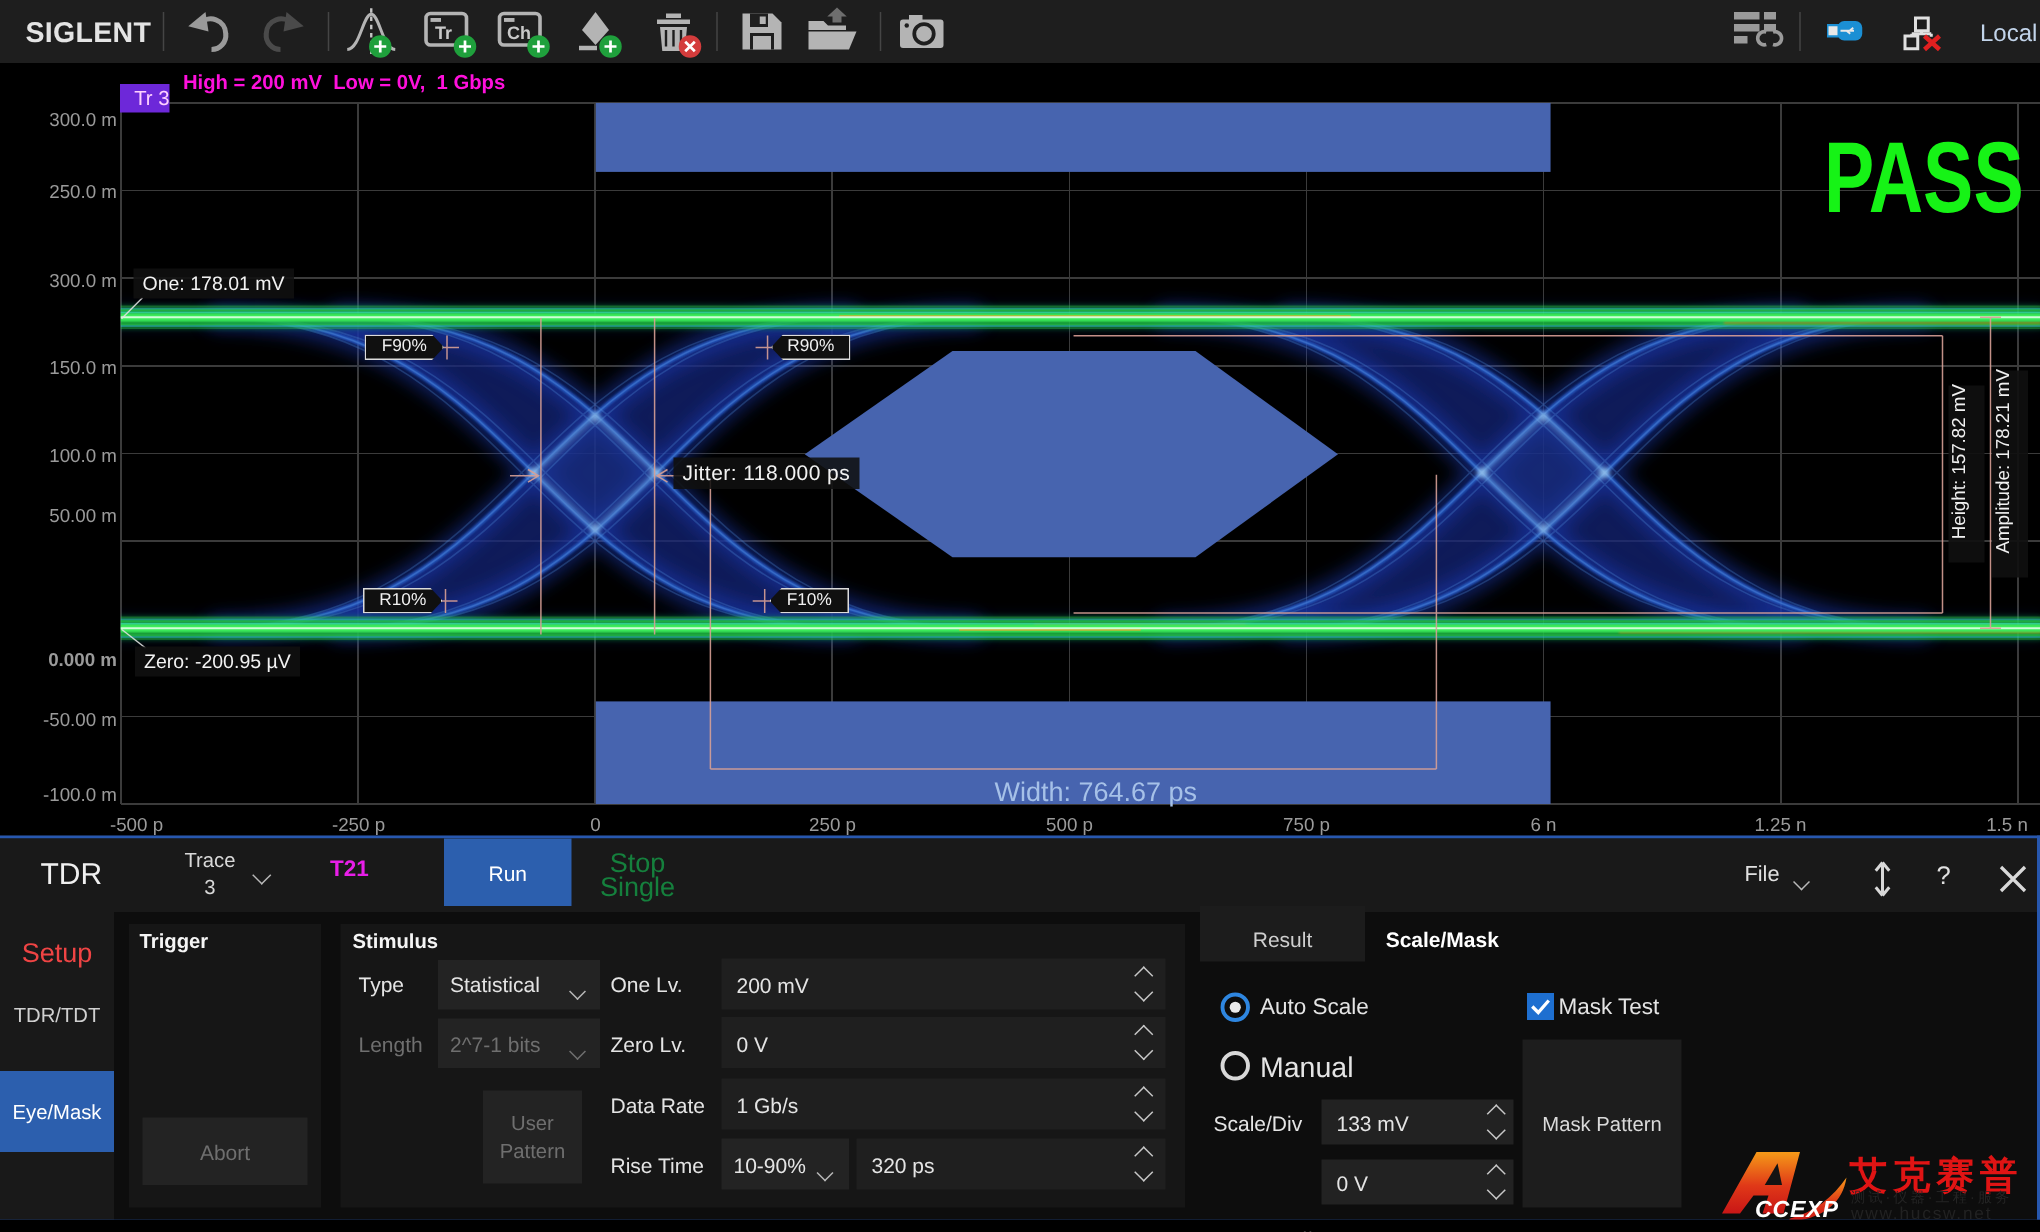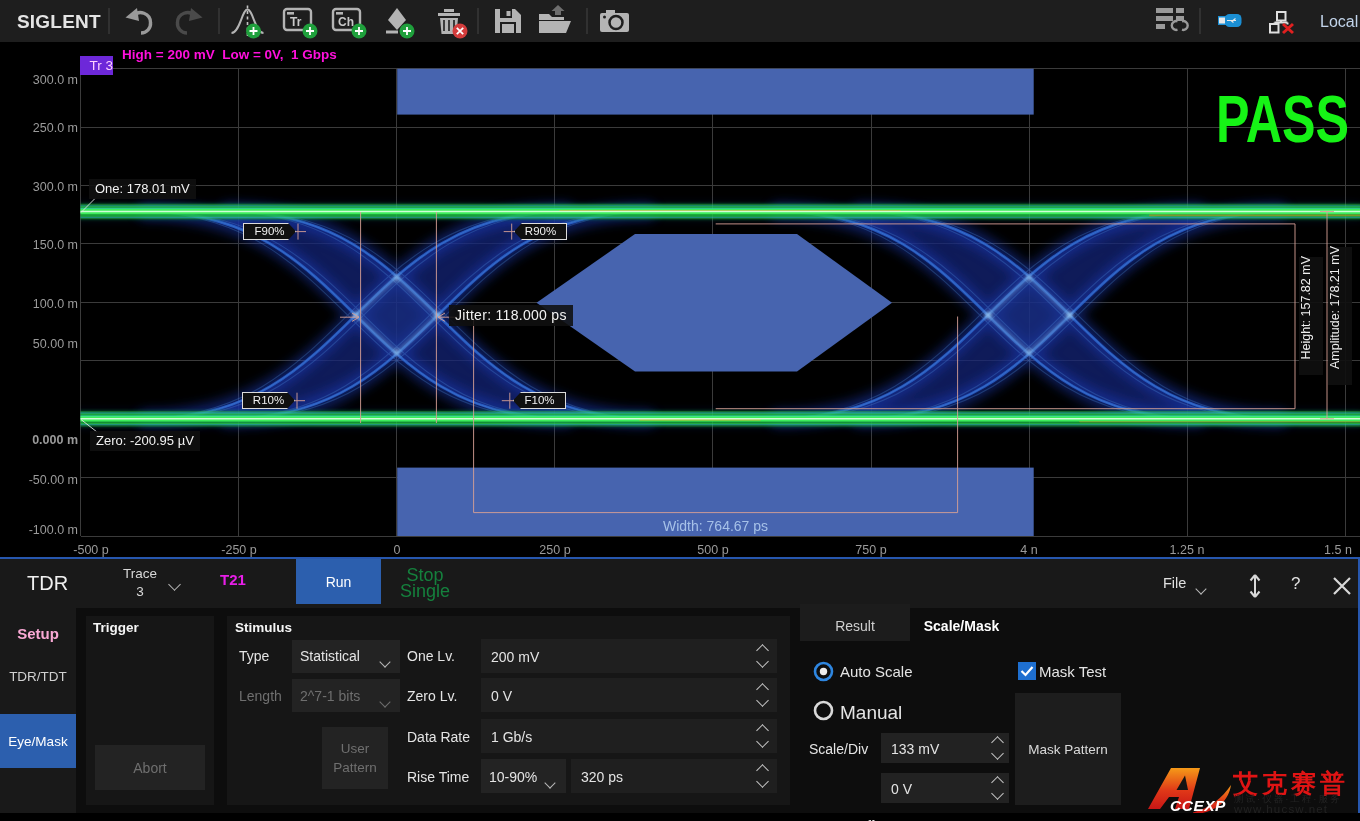--- a/index.html
+++ b/index.html
@@ -326,27 +326,27 @@
 <div class="ylab" style="left:8px;top:337px;">50.00 m</div>
 <div class="ylab" style="left:8px;top:433px;font-weight:bold;">0.000 m</div>
 <div class="ylab" style="left:8px;top:473px;">-50.00 m</div>
 <div class="ylab" style="left:8px;top:522.5px;">-100.0 m</div>
 <div class="xlab" style="left:56px;">-500 p</div>
 <div class="xlab" style="left:204px;">-250 p</div>
 <div class="xlab" style="left:362px;">0</div>
 <div class="xlab" style="left:520px;">250 p</div>
 <div class="xlab" style="left:678px;">500 p</div>
 <div class="xlab" style="left:836px;">750 p</div>
-<div class="xlab" style="left:994px;">4 n</div>
+<div class="xlab" style="left:994px;">6 n</div>
 <div class="xlab" style="left:1152px;">1.25 n</div>
 <div class="xlab" style="left:1303px;">1.5 n</div>
 <div class="mlabel" style="left:89px;top:179px;">One: 178.01 mV</div>
 <div class="mlabel" style="left:90px;top:431px;">Zero: -200.95 µV</div>
 <div class="mlabel" style="left:449px;top:305px;font-size:14px;letter-spacing:0.3px;">Jitter: 118.000 ps</div>
-<div class="abs" style="left:663px;top:518px;color:#a6c1e8;font-size:14px;">Width: 764.67 ps</div>
+<div class="abs" style="left:663px;top:518px;color:#a6c1e8;font-size:18px;">Width: 764.67 ps</div>
 <div class="tag" style="left:243px;top:223px;clip-path:polygon(0 0,85% 0,100% 50%,85% 100%,0 100%);">F90%</div>
 <div class="tag" style="left:514px;top:223px;clip-path:polygon(15% 0,100% 0,100% 100%,15% 100%,0 50%);">R90%</div>
 <div class="tag" style="left:242px;top:392px;clip-path:polygon(0 0,85% 0,100% 50%,85% 100%,0 100%);">R10%</div>
 <div class="tag" style="left:513px;top:392px;clip-path:polygon(15% 0,100% 0,100% 100%,15% 100%,0 50%);">F10%</div>
 <div class="abs" style="left:1299px;top:257px;width:24px;height:118px;background:rgba(16,16,16,0.9);"></div>
 <div class="abs" style="left:1299px;top:256px;color:#f0f0f0;font-size:12.5px;white-space:nowrap;transform:rotate(-90deg) translateX(-100%);transform-origin:0 0;">Height: 157.82 mV</div>
 <div class="abs" style="left:1328px;top:247px;width:24px;height:138px;background:rgba(16,16,16,0.9);"></div>
 <div class="abs" style="left:1328px;top:246px;color:#f0f0f0;font-size:12.5px;white-space:nowrap;transform:rotate(-90deg) translateX(-100%);transform-origin:0 0;">Amplitude: 178.21 mV</div>
 <div id="panel">
 
@@ -361,21 +361,21 @@
 <div class="abs" style="left:1197px;top:20px;"><span class="chev" style="width:8px;height:8px;"></span></div>
 <svg class="abs" style="left:1246px;top:14px;" width="18" height="26" viewBox="0 0 18 26">
   <path d="M9 2 V24 M9 2 L4.5 7.5 M9 2 L13.5 7.5 M9 24 L4.5 18.5 M9 24 L13.5 18.5" stroke="#d8d8d8" stroke-width="2" fill="none"></path>
 </svg>
 <div class="abs" style="left:1291px;top:15px;color:#e0e0e0;font-size:17px;">?</div>
 <svg class="abs" style="left:1332px;top:17px;" width="20" height="20" viewBox="0 0 20 20">
   <path d="M2 2 L18 18 M18 2 L2 18" stroke="#d8d8d8" stroke-width="2.2"></path>
 </svg>
 
 <div class="abs" style="left:0;top:49px;width:76px;height:205px;background:#191919;"></div>
-<div class="abs" style="left:0;top:66px;width:76px;text-align:center;color:#f9a8d4;font-size:15px;font-weight:bold;">Setup</div>
+<div class="abs" style="left:0;top:66px;width:76px;text-align:center;color:#ef4444;font-size:18px;">Setup</div>
 <div class="abs" style="left:0;top:110px;width:76px;text-align:center;color:#d0d0d0;font-size:13.5px;">TDR/TDT</div>
 <div class="abs" style="left:0;top:155px;width:76px;height:54px;background:#2c5fae;"></div>
 <div class="abs" style="left:0;top:175px;width:76px;text-align:center;color:#fff;font-size:13.5px;">Eye/Mask</div>
 
 <div class="abs" style="left:76px;top:49px;width:1282px;height:205px;background:#0d0d0d;"></div>
 
 <div class="abs" style="left:86px;top:57px;width:128px;height:189px;background:#161616;"></div>
 <div class="abs" style="left:93px;top:61px;color:#f5f5f5;font-size:13.5px;font-weight:bold;">Trigger</div>
 <div class="btn" style="left:95px;top:186px;width:110px;height:45px;color:#6f6f6f;">Abort</div>
 

